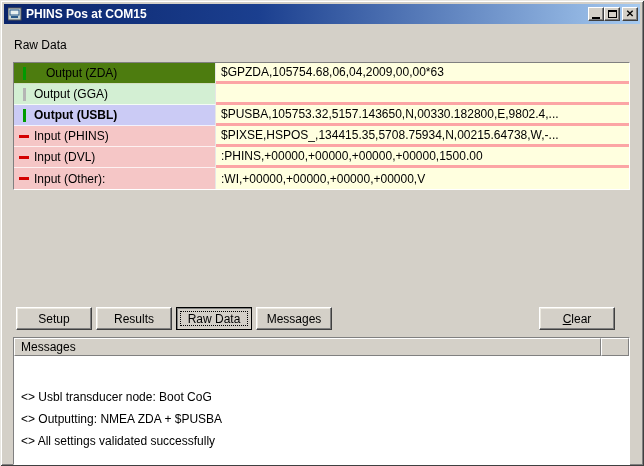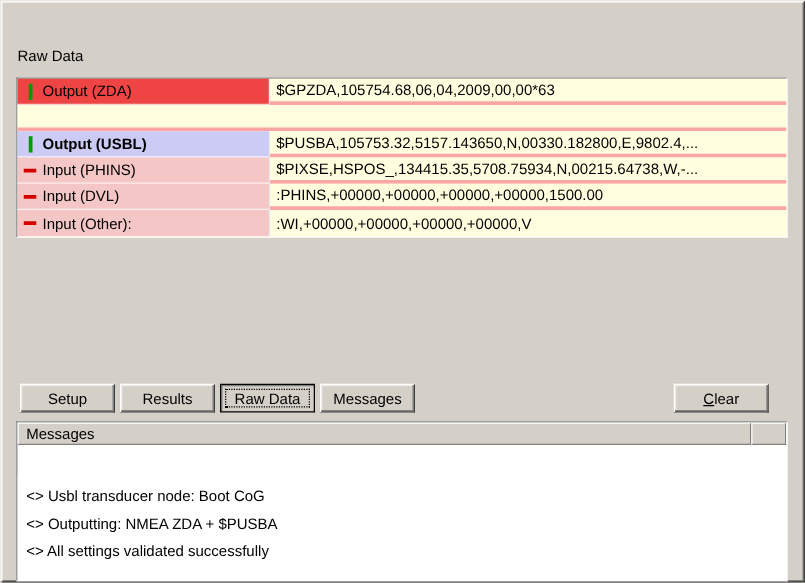--- a/index.html
+++ b/index.html
@@ -52,21 +52,21 @@
     padding-left: 5px; white-space: nowrap; overflow: hidden;
     border-bottom: 3px solid #fca5a5;
   }
   .row:last-child .cell-label, .row:last-child .cell-value { border-bottom: none; }
   .ind { width: 20px; display: flex; align-items: center; justify-content: center; flex: 0 0 20px; }
   .bar  { width: 3px;  height: 13px; }
   .dash { width: 10px; height: 3px;  }
   .c-green { background: #009b00; }
   .c-red   { background: #d40000; }
   .c-gray  { background: #b5b5b5; }
-  .r0 .cell-label { background: #ef4444; }
+  .r0 .cell-label { background: #4d7c0f; gap: 12px; }
   .r1 .cell-label { background: #d3efd3; }
   .r2 .cell-label { background: #cbcbf5; font-weight: bold; }
   .r3 .cell-label { background: #f5c6c6; }
   .r4 .cell-label { background: #f5c6c6; }
   .r5 .cell-label { background: #f7d9d9; }
   .r6 .cell-label { background: #f5c6c6; }
   
   .btn {
     position: absolute; top: 307px; width: 76px; height: 23px;
     background: #d4d0c8;
@@ -103,36 +103,63 @@
   .msg-hcell.main { width: 587px; }
   .msg-hcell.filler { flex: 1; }
   .msg-body { flex: 1; background: #ffffff; padding: 6px 7px; overflow: hidden; }
   .msg-line { height: 22px; line-height: 22px; white-space: nowrap; }
 </style>
 </head>
 <body>
 
 <div class="window">
 
+  <div class="titlebar">
+    <span class="app-icon">
+      <svg width="14" height="14" viewBox="0 0 14 14">
+        <rect x="0" y="1" width="13" height="12" fill="#c8d4d4" stroke="#555"></rect>
+        <rect x="2" y="3" width="9" height="5" fill="#e8f0f0" stroke="#2a5a8a"></rect>
+        <rect x="3" y="9" width="7" height="2" fill="#2a5a8a"></rect>
+      </svg>
+    </span>
+    <span class="title">PHINS Pos at COM15</span>
+    <span class="tb-btns">
+      <span class="tb-btn">
+          <span class="glyph-min"></span>
+        </span>
+      <span class="tb-btn">
+          <span class="glyph-max"></span>
+        </span>
+      <span class="tb-btn close">
+          <span class="glyph-close">✕</span>
+        </span>
+    </span>
+  </div>
 
   <div class="section-label">Raw Data</div>
 
   <div class="rawtable">
 
     <div class="row r0">
       <div class="cell-label">
         <span class="ind">
             <span class="bar c-green"></span>
           </span>
         <span>Output (ZDA)</span>
       </div>
       <div class="cell-value">$GPZDA,105754.68,06,04,2009,00,00*63</div>
     </div>
 
     <div class="row r1">
+      <div class="cell-label">
+        <span class="ind">
+            <span class="bar c-gray"></span>
+          </span>
+        <span>Output (GGA)</span>
+      </div>
       <div class="cell-value"></div>
     </div>
 
     <div class="row r2">
       <div class="cell-label">
         <span class="ind">
             <span class="bar c-green"></span>
           </span>
         <span>Output (USBL)</span>
       </div>

